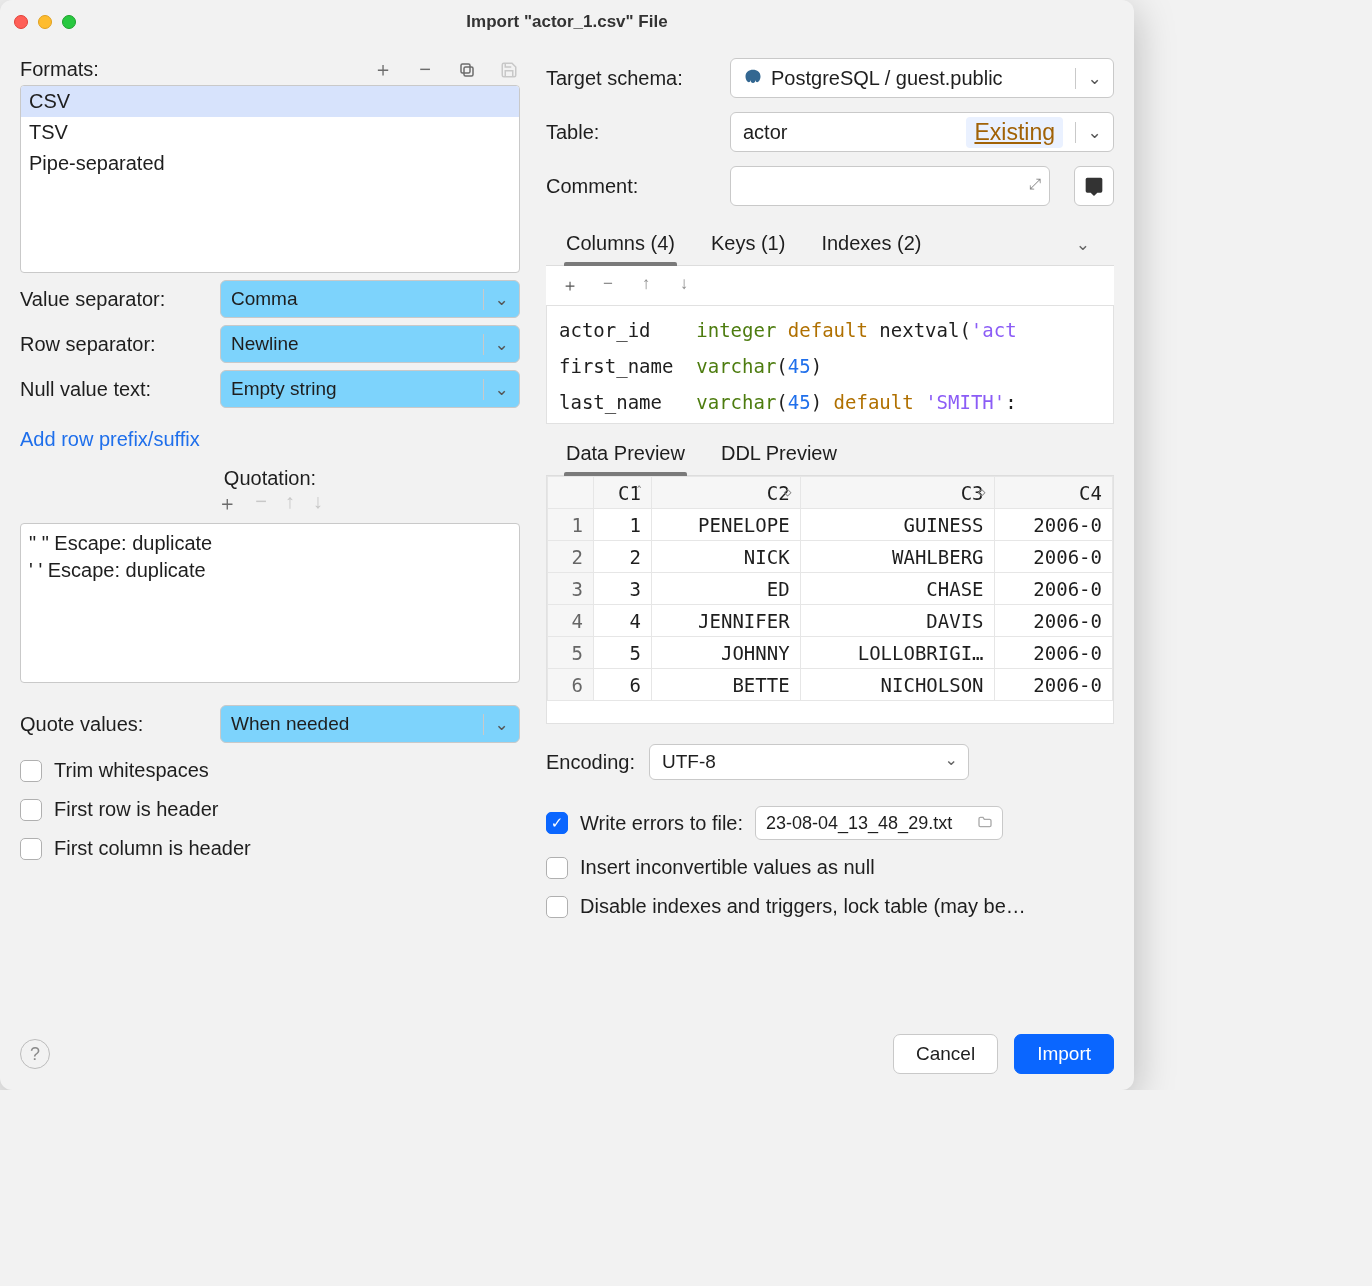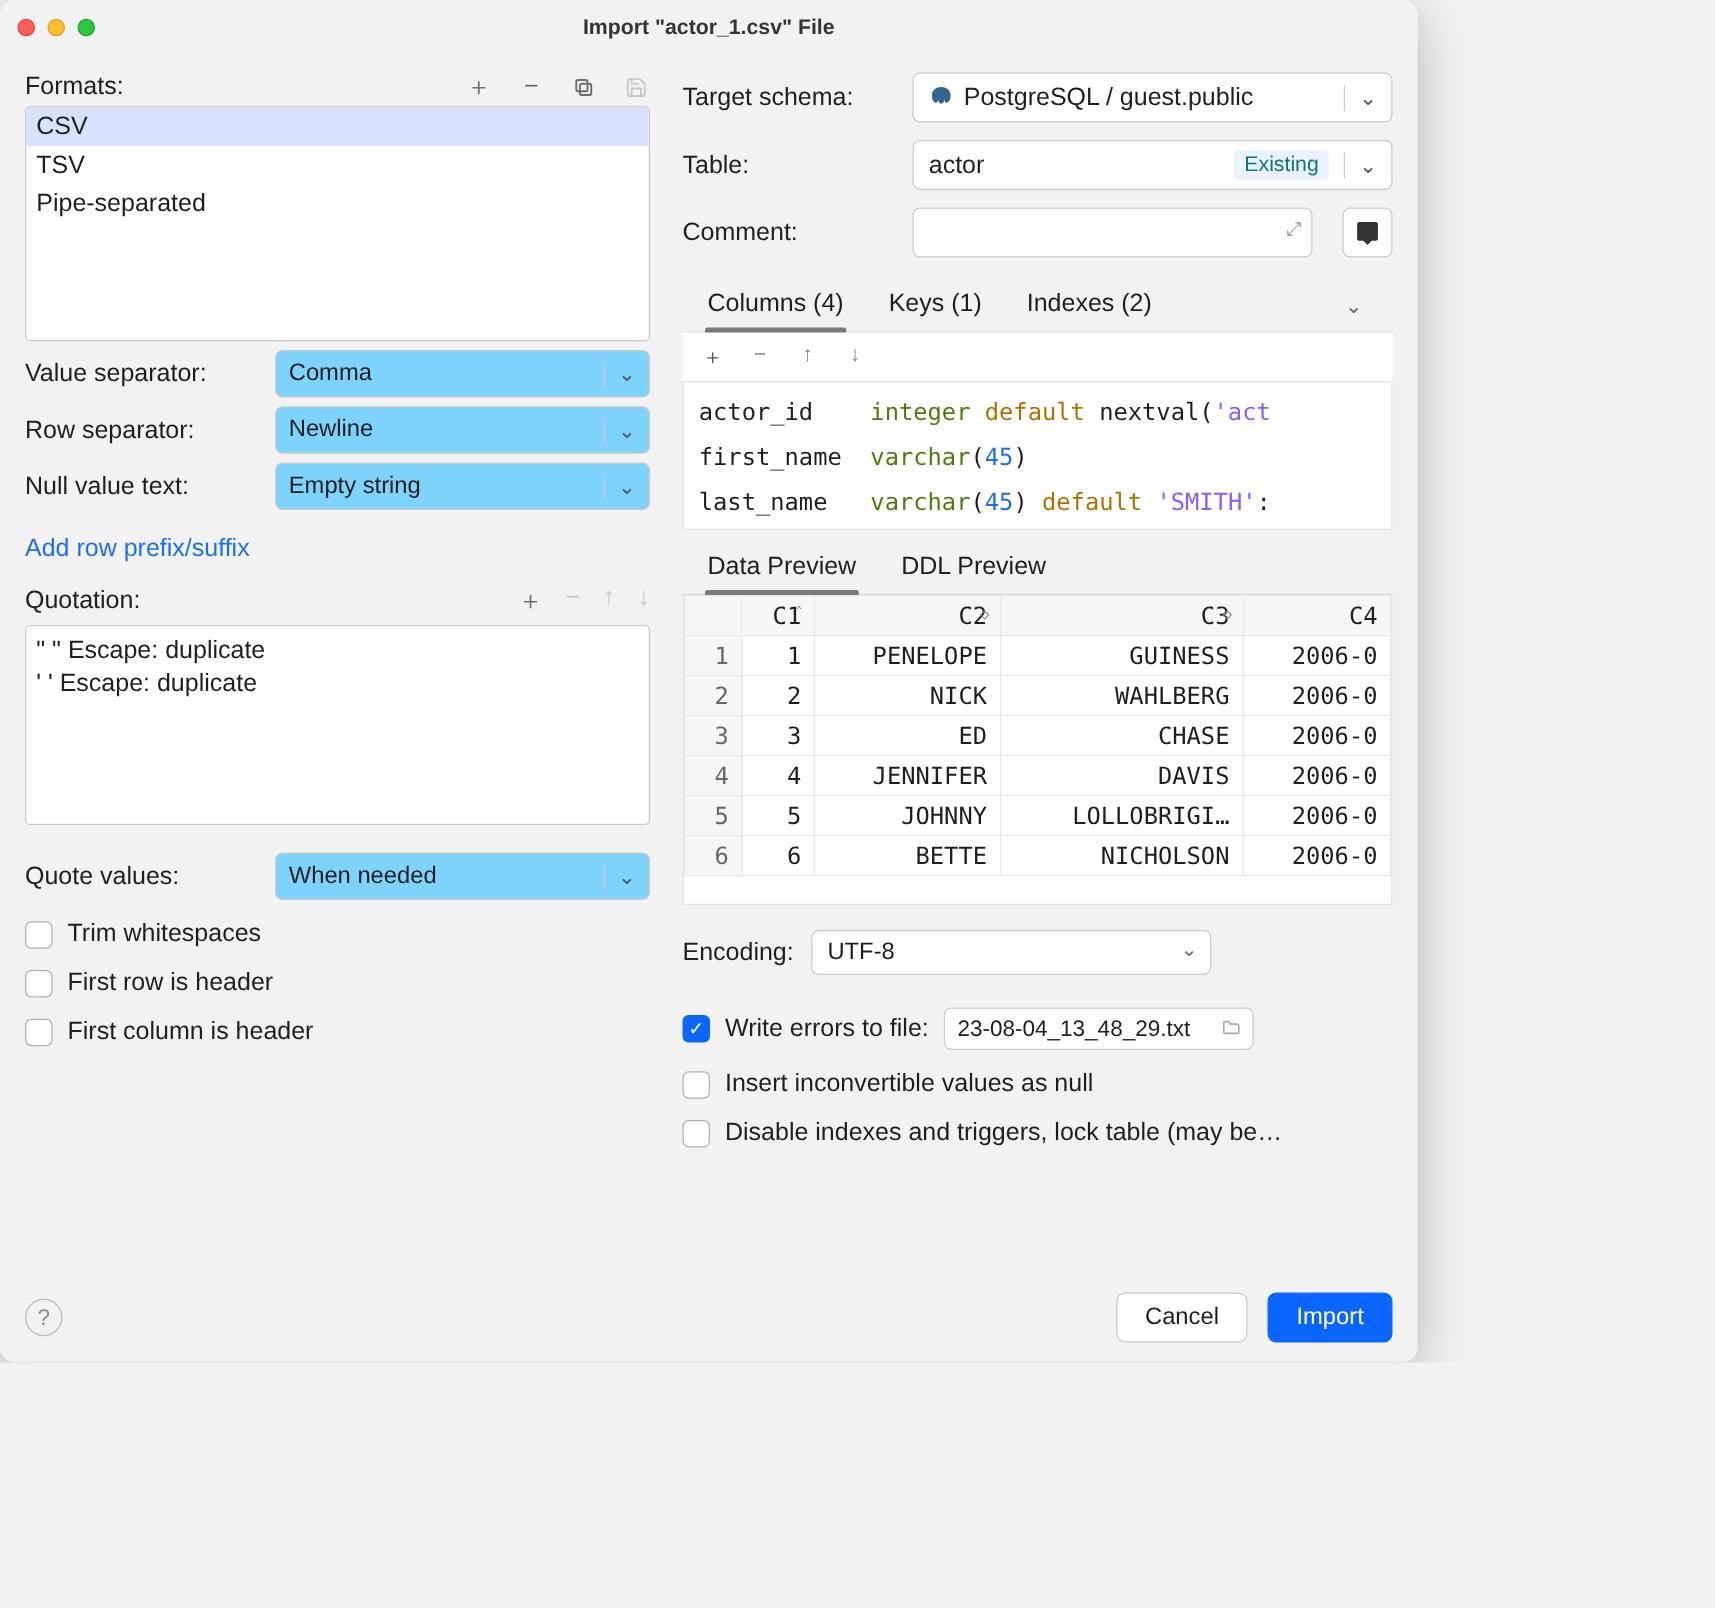--- a/index.html
+++ b/index.html
@@ -71,21 +71,21 @@
     align-items:center;
   }
   .select .value { flex:1; padding:6px 10px; font-size:19px; display:flex; align-items:center;}
   .select .chev { width:36px; border-left:1px solid #c9c9c9; display:flex; align-items:center; justify-content:center; color:#555;}
   .link { color:#1f6feb; font-size:20px; margin-top:20px; cursor:pointer; }
 
   .quote-panel {
     margin-top:10px;
     display:flex; flex-direction:column;
   }
-  .quote-head { display:flex; justify-content:space-between; align-items:center; font-size:20px; padding:6px 0;}
+  .quote-head { display:flex; justify-content:space-between; align-items:center; font-size:20px; padding:6px 0;flex-direction:column;}
   .quote-icons { display:flex; gap:18px; color:#6c6c6c;}
   .quote-list {
     border:1px solid #c9c9c9; background:#fff; border-radius:4px;
     height:160px; padding:6px 8px;
   }
   .quote-list div { font-size:20px; padding:2px 0;}
 
   .checkbox-row { display:flex; align-items:center; gap:12px; font-size:20px; margin-top:16px;}
   .chk {
     width:22px; height:22px; border:1.5px solid #b0b0b0; border-radius:5px; background:#fff;
@@ -96,21 +96,21 @@
   
   .r-row { display:flex; align-items:center; gap:14px; margin-bottom:14px;}
   .r-row label { width:170px; font-size:20px;}
   .combo {
     flex:1; display:flex; border:1px solid #c9c9c9; background:#fff;
     border-radius:6px; height:40px; align-items:center; overflow:hidden;
   }
   .combo .content { flex:1; padding:0 12px; font-size:20px; display:flex; align-items:center; gap:8px; min-width:0; white-space:nowrap; overflow:hidden; text-overflow:ellipsis;}
   .combo .chev { width:38px; border-left:1px solid #c9c9c9; display:flex; align-items:center; justify-content:center; color:#555;}
   .badge {
-    background:#eaf1ff; color:#0f766e; font-size:17px; padding:2px 8px; border-radius:4px; margin-left:auto;
+    background:#eaf1ff; color:#a16207; font-size:23px; padding:2px 8px; border-radius:4px; margin-left:auto;text-decoration:underline;
   }
   .pg-icon { width:20px; height:20px; }
   .comment-box {
     flex:1; border:1px solid #c9c9c9; background:#fff; border-radius:6px;
     height:40px; position:relative;
   }
   .expand-icon { position:absolute; right:8px; top:8px; color:#888; font-size:15px;}
   .speech-btn {
     width:40px; height:40px; border:1px solid #c9c9c9; border-radius:6px;
     background:#fff; display:flex; align-items:center; justify-content:center; margin-left:10px;

